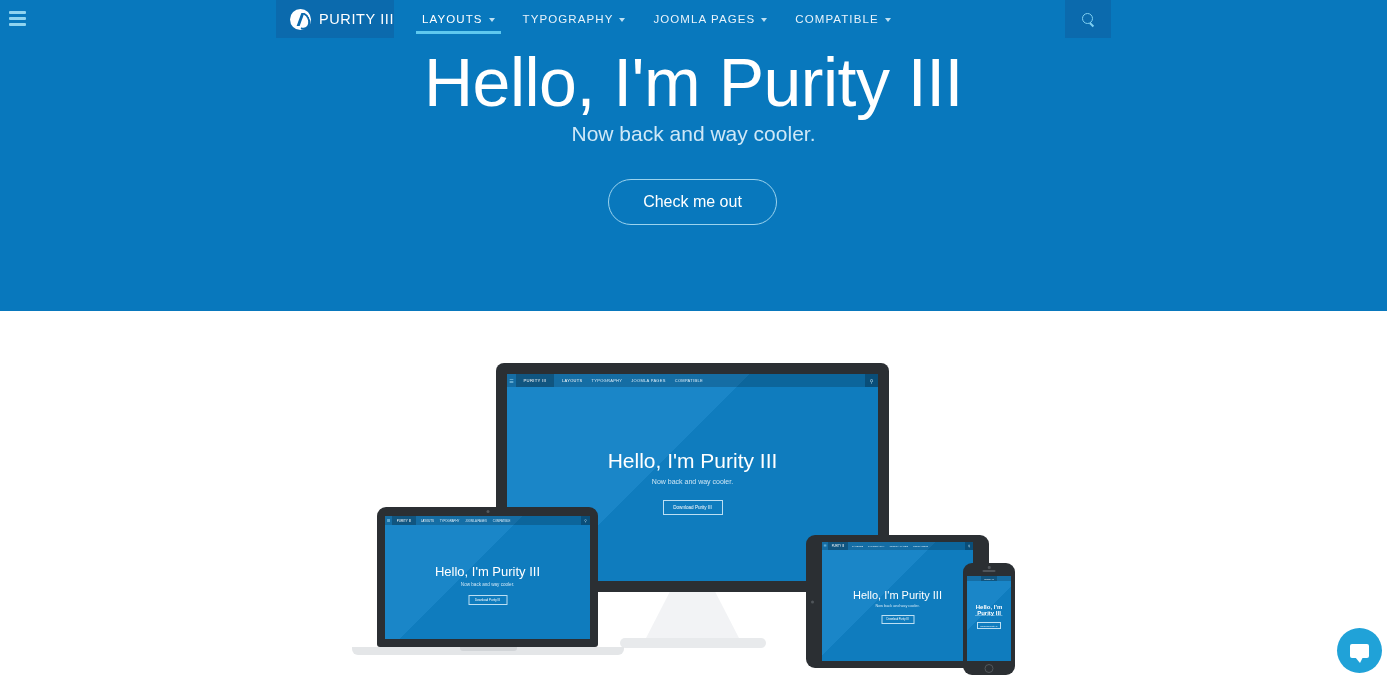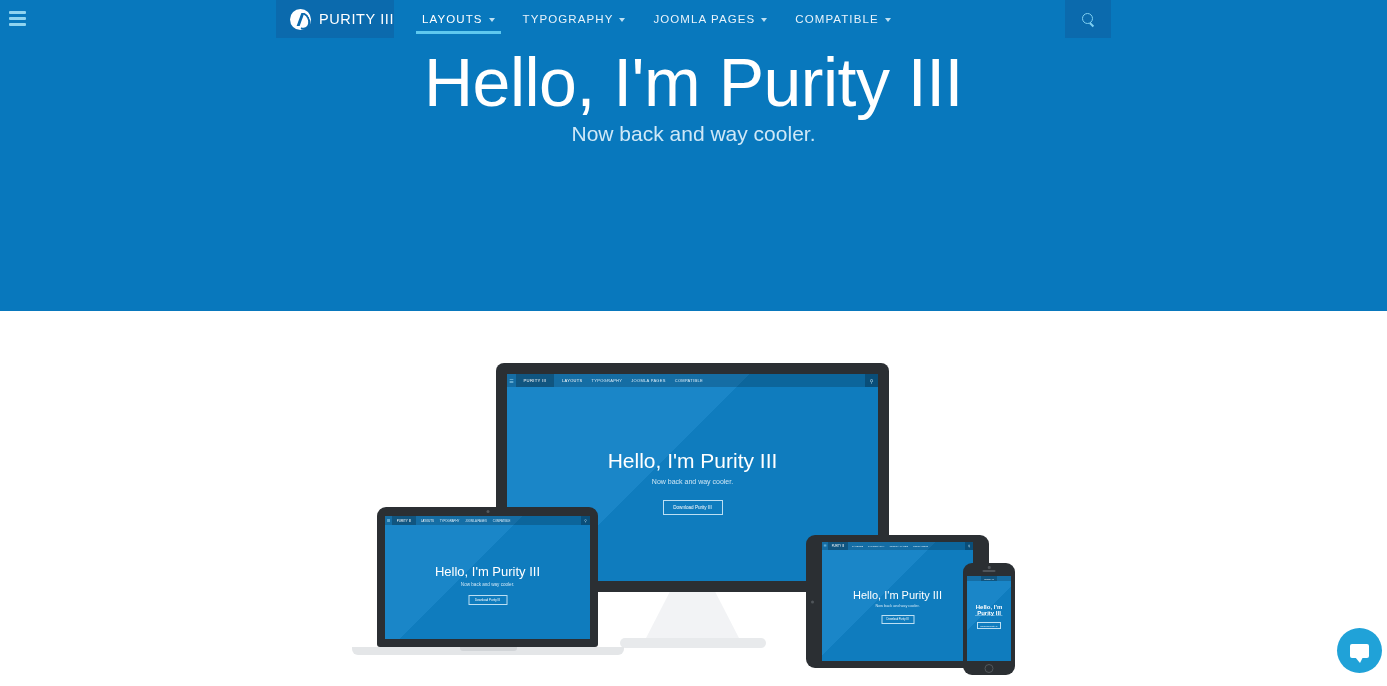--- a/index.html
+++ b/index.html
@@ -243,20 +243,21 @@
       </div>
     </div>
 
     <div class="search-box">
       <span class="search-glyph"></span>
     </div>
   </div>
 
   <div class="hero-title">Hello, I'm Purity III</div>
   <div class="hero-sub">Now back and way cooler.</div>
+  <button class="hero-cta">Check me out</button>
 
   <div class="showcase">
 
     <div class="monitor-neck"></div>
     <div class="monitor-base"></div>
 
     <div class="monitor">
       <div class="screen-bg">
         <div class="mini-nav" style="height:13px;">
           <span style="width:9px;text-align:center;color:#9fd8f3;font-size:5px;">☰</span>

